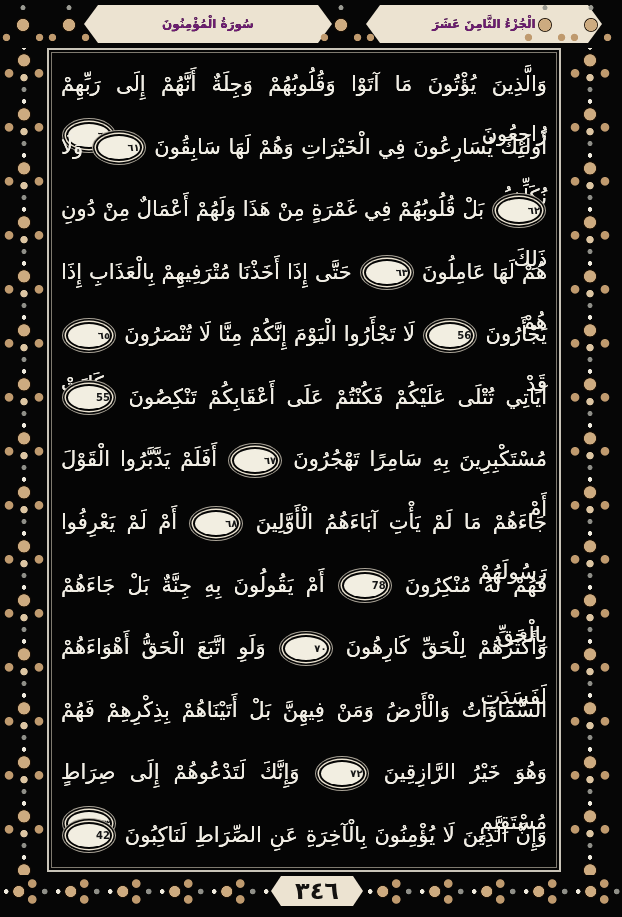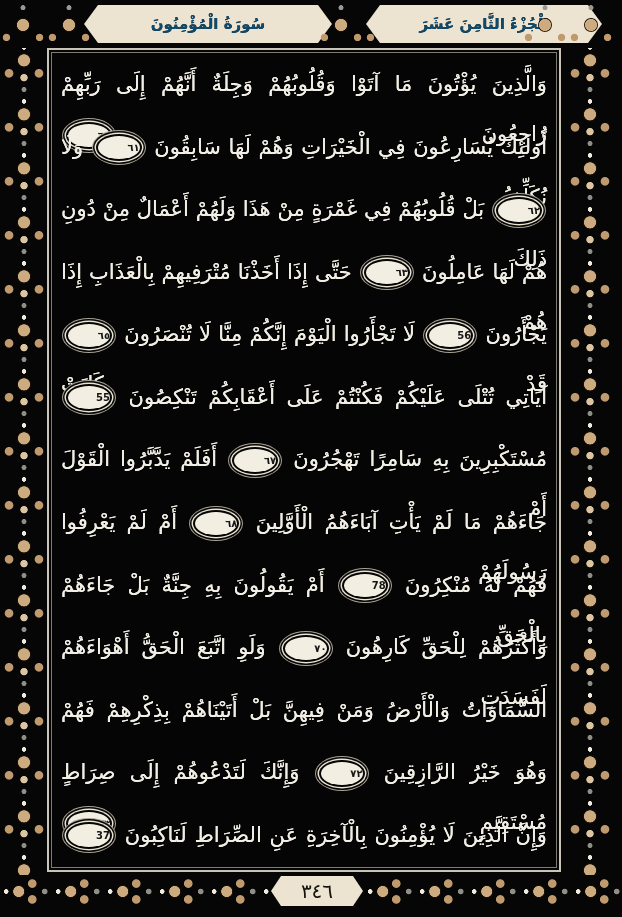--- a/index.html
+++ b/index.html
@@ -35,21 +35,21 @@
   
   .header{position:absolute;top:0;left:0;right:0;height:48px;background:#060606;}
   .cartouche{
     position:absolute;top:5px;height:38px;background:#ece3d1;
     clip-path:polygon(14px 0,calc(100% - 14px) 0,100% 50%,calc(100% - 14px) 100%,14px 100%,0 50%);
     display:flex;align-items:center;justify-content:center;
   }
   .cartouche-surah{left:84px;width:248px;}
   .cartouche-juz{left:366px;width:236px;}
   .cartouche-label{
-    color:#0c4a6e;font-size:15px;font-weight:bold;direction:rtl;letter-spacing:0;
+    color:#701a75;font-size:12px;font-weight:bold;direction:rtl;letter-spacing:0;
     text-shadow:0 0 0.4px #141210;
   }
   .cluster{
     position:absolute;top:0;height:48px;background-color:transparent;
     background-image:
       radial-gradient(circle 4px at 50% 16%, #9a9a92 0 55%, transparent 70%),
       radial-gradient(circle 11px at 50% 52%, #cdab80 0 52%, #1c1106 58%, transparent 68%),
       radial-gradient(circle 6px at 14% 78%, #bf9a6e 0 55%, transparent 68%),
       radial-gradient(circle 6px at 86% 78%, #bf9a6e 0 55%, transparent 68%);
     background-size:46px 48px;background-repeat:repeat-x;
@@ -80,21 +80,21 @@
     margin:0 7px;
     padding-left:19px;
   }
   
   .page-number-cartouche{
     position:absolute;bottom:11px;left:50%;transform:translateX(-50%);margin-left:6px;
     width:92px;height:30px;background:#ece3d1;
     clip-path:polygon(10px 0,calc(100% - 10px) 0,100% 50%,calc(100% - 10px) 100%,10px 100%,0 50%);
     display:flex;align-items:center;justify-content:center;
   }
-  .page-number{color:#141210;font-size:20px;font-weight:normal;direction:rtl;}
+  .page-number{color:#141210;font-size:24px;font-weight:bold;direction:rtl;}
 </style>
 </head>
 <body>
 
 <div class="page">
 
   <div class="ornament-v ornament-left"></div>
   <div class="ornament-v ornament-right"></div>
   <div class="ornament-h"></div>
 
@@ -117,21 +117,21 @@
         <div class="qline"><span class="ayah-marker">٦٢</span> <span class="ayah-text">بَلْ قُلُوبُهُمْ فِي غَمْرَةٍ مِنْ هَذَا وَلَهُمْ أَعْمَالٌ مِنْ دُونِ ذَلِكَ</span> </div>
         <div class="qline"><span class="ayah-text">هُمْ لَهَا عَامِلُونَ</span> <span class="ayah-marker">٦٣</span> <span class="ayah-text">حَتَّى إِذَا أَخَذْنَا مُتْرَفِيهِمْ بِالْعَذَابِ إِذَا هُمْ</span> </div>
         <div class="qline"><span class="ayah-text">يَجْأَرُونَ</span> <span class="ayah-marker">56</span> <span class="ayah-text">لَا تَجْأَرُوا الْيَوْمَ إِنَّكُمْ مِنَّا لَا تُنْصَرُونَ</span> <span class="ayah-marker">٦٥</span> <span class="ayah-text">قَدْ كَانَتْ</span> </div>
         <div class="qline"><span class="ayah-text">آيَاتِي تُتْلَى عَلَيْكُمْ فَكُنْتُمْ عَلَى أَعْقَابِكُمْ تَنْكِصُونَ</span> <span class="ayah-marker">55</span> </div>
         <div class="qline"><span class="ayah-text">مُسْتَكْبِرِينَ بِهِ سَامِرًا تَهْجُرُونَ</span> <span class="ayah-marker">٦٧</span> <span class="ayah-text">أَفَلَمْ يَدَّبَّرُوا الْقَوْلَ أَمْ</span> </div>
         <div class="qline"><span class="ayah-text">جَاءَهُمْ مَا لَمْ يَأْتِ آبَاءَهُمُ الْأَوَّلِينَ</span> <span class="ayah-marker">٦٨</span> <span class="ayah-text">أَمْ لَمْ يَعْرِفُوا رَسُولَهُمْ</span> </div>
         <div class="qline"><span class="ayah-text">فَهُمْ لَهُ مُنْكِرُونَ</span> <span class="ayah-marker">78</span> <span class="ayah-text">أَمْ يَقُولُونَ بِهِ جِنَّةٌ بَلْ جَاءَهُمْ بِالْحَقِّ</span> </div>
         <div class="qline"><span class="ayah-text">وَأَكْثَرُهُمْ لِلْحَقِّ كَارِهُونَ</span> <span class="ayah-marker">٧٠</span> <span class="ayah-text">وَلَوِ اتَّبَعَ الْحَقُّ أَهْوَاءَهُمْ لَفَسَدَتِ</span> </div>
         <div class="qline"><span class="ayah-text">السَّمَاوَاتُ وَالْأَرْضُ وَمَنْ فِيهِنَّ بَلْ أَتَيْنَاهُمْ بِذِكْرِهِمْ فَهُمْ</span> </div>
         <div class="qline"><span class="ayah-text">وَهُوَ خَيْرُ الرَّازِقِينَ</span> <span class="ayah-marker">٧٢</span> <span class="ayah-text">وَإِنَّكَ لَتَدْعُوهُمْ إِلَى صِرَاطٍ مُسْتَقِيمٍ</span> <span class="ayah-marker">٧٣</span> </div>
-        <div class="qline"><span class="ayah-text">وَإِنَّ الَّذِينَ لَا يُؤْمِنُونَ بِالْآخِرَةِ عَنِ الصِّرَاطِ لَنَاكِبُونَ</span> <span class="ayah-marker">37</span> </div>
+        <div class="qline"><span class="ayah-text">وَإِنَّ الَّذِينَ لَا يُؤْمِنُونَ بِالْآخِرَةِ عَنِ الصِّرَاطِ لَنَاكِبُونَ</span> <span class="ayah-marker">42</span> </div>
       </div>
   </div>
 
   <div class="page-number-cartouche">
     <span class="page-number">٣٤٦</span>
   </div>
 
 </div>
 
 </body></html>

